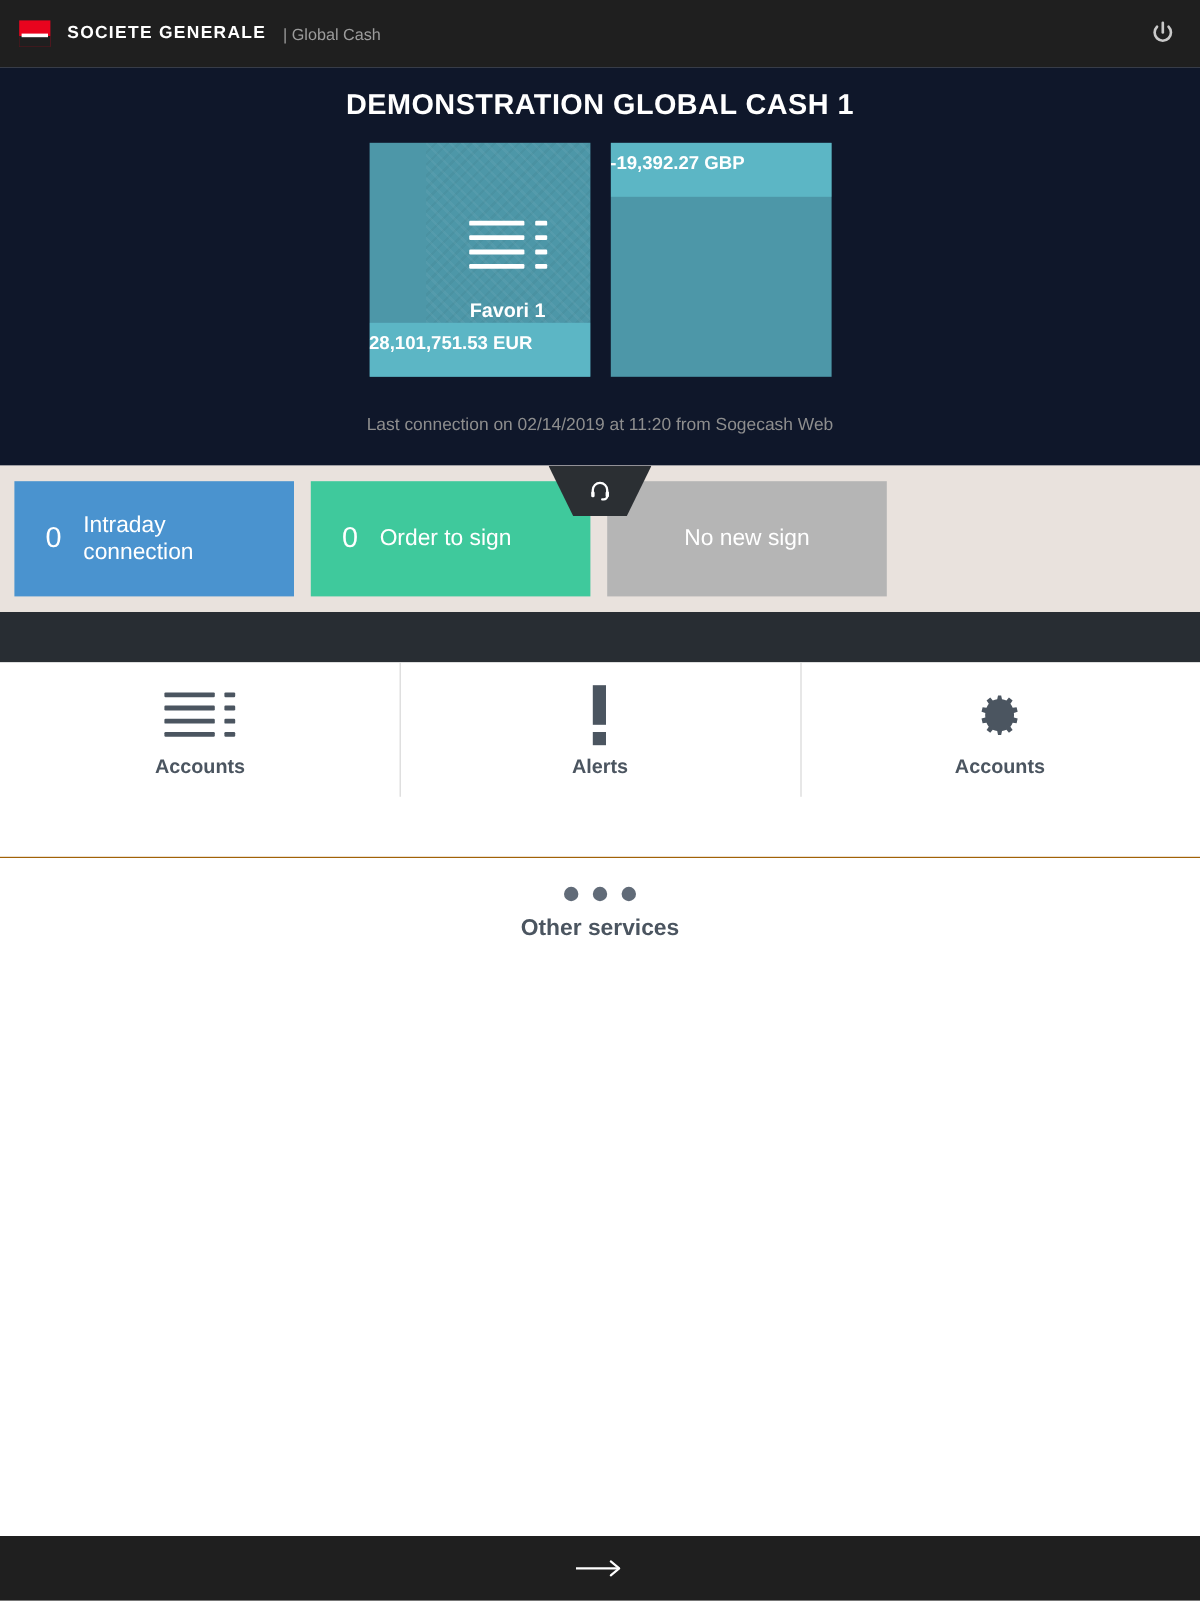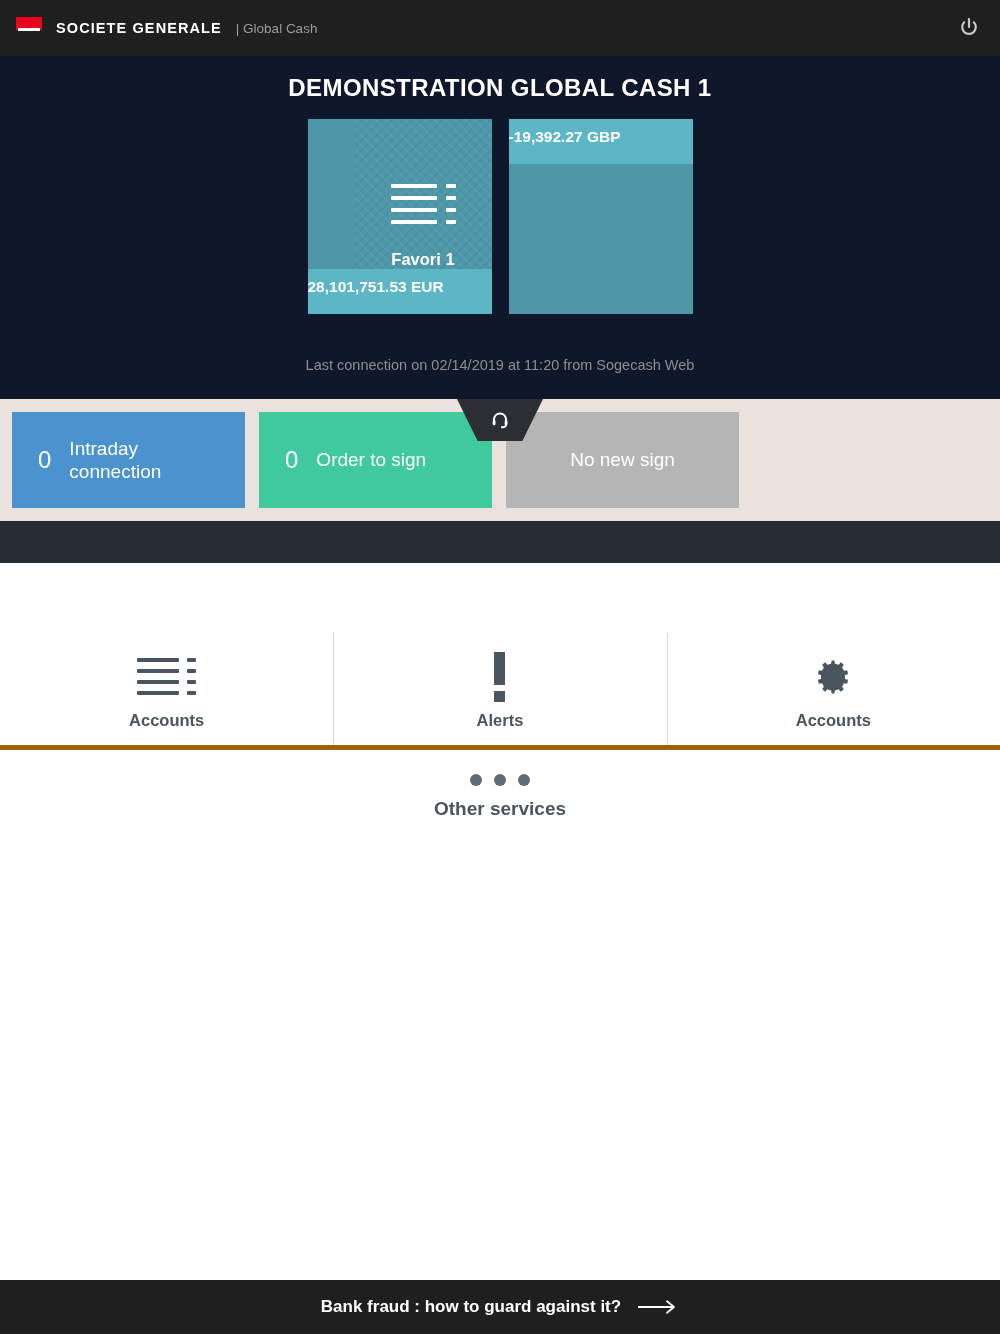--- a/index.html
+++ b/index.html
@@ -149,21 +149,21 @@
     border-radius: 1px;
   }
   .fav-card .listicon .longs i { width: 46px; height: 4px; margin-bottom: 8px; }
   .fav-card .listicon .shorts i { width: 10px; height: 4px; margin-bottom: 8px; }
   .fav-card .listicon .longs i:last-child,
   .fav-card .listicon .shorts i:last-child { margin-bottom: 0; }
 
   .last-conn {
     color: #8e8e8e;
     font-size: 14.5px;
-    margin-top: 43px;
+    margin-top: 32px;
   }
 
   
   .status-strip {
     background: #e9e2dd;
     height: 122px;
     display: flex;
     align-items: center;
     padding: 0 12px;
     box-sizing: border-box;
@@ -221,23 +221,22 @@
   .dark-bar {
     height: 42px;
     background: #282d33;
   }
 
   
   .nav-section {
     height: 162px;
     background: #ffffff;
     display: flex;
-    align-items: flex-end;
-    border-bottom: 5px solid #a16207;
-    margin-top: 20px;
+    align-items: flex-start;
+    border-bottom: 1px solid #a16207;
   }
   .nav-item {
     flex: 1 1 0;
     height: 112px;
     display: flex;
     flex-direction: column;
     align-items: center;
     justify-content: center;
     cursor: pointer;
     position: relative;
@@ -462,20 +461,19 @@
 <div class="other-services">
   <div class="dots">
     <span></span>
       <span></span>
       <span></span>
   </div>
   <div class="other-label">Other services</div>
 </div>
 
 <div class="footer-banner">
-  <div class="footer-text">Bank fraud : how to guard against it?</div>
   <div class="arrow-long">
     <svg width="42" height="16" viewBox="0 0 42 16" aria-hidden="true">
       <path d="M1 8 H37" stroke="#ffffff" stroke-width="1.8" fill="none"></path>
       <path d="M30 2.2 L37 8 L30 13.8" stroke="#ffffff" stroke-width="1.8" fill="none" stroke-linecap="round" stroke-linejoin="round"></path>
     </svg>
   </div>
 </div>
 
 </body></html>

